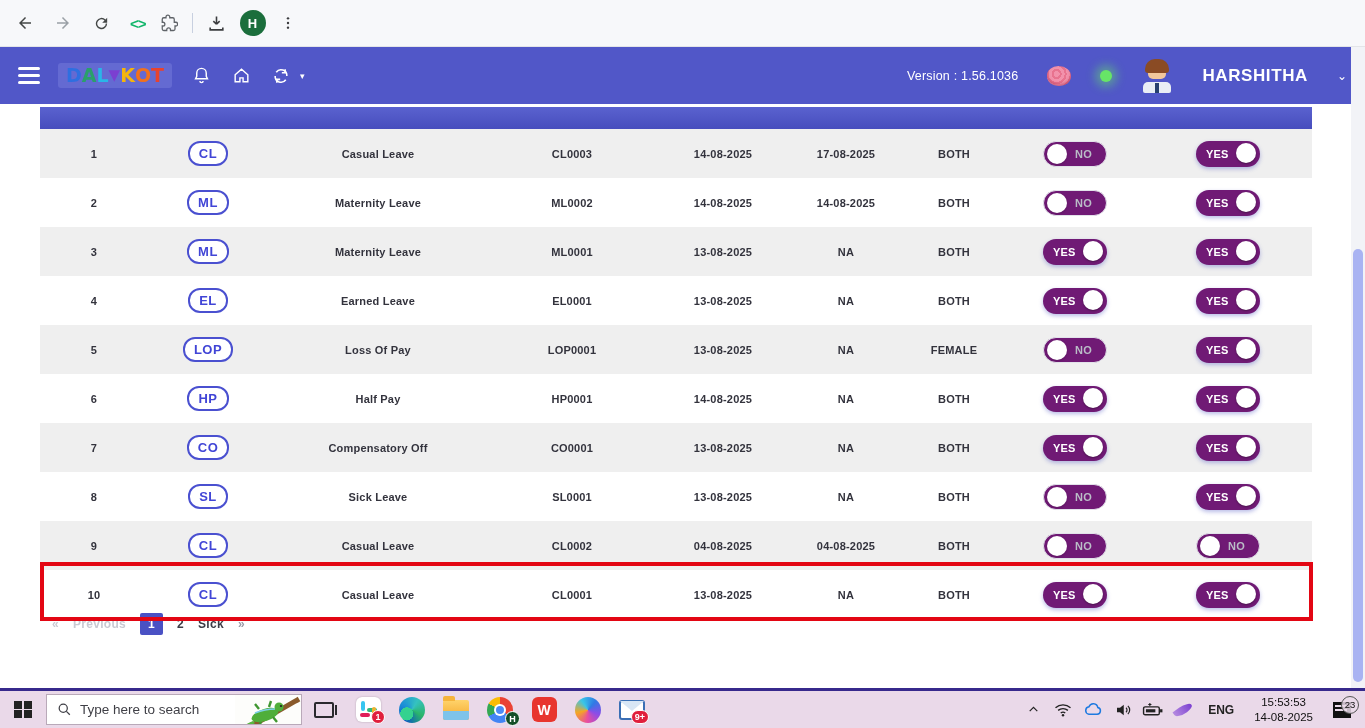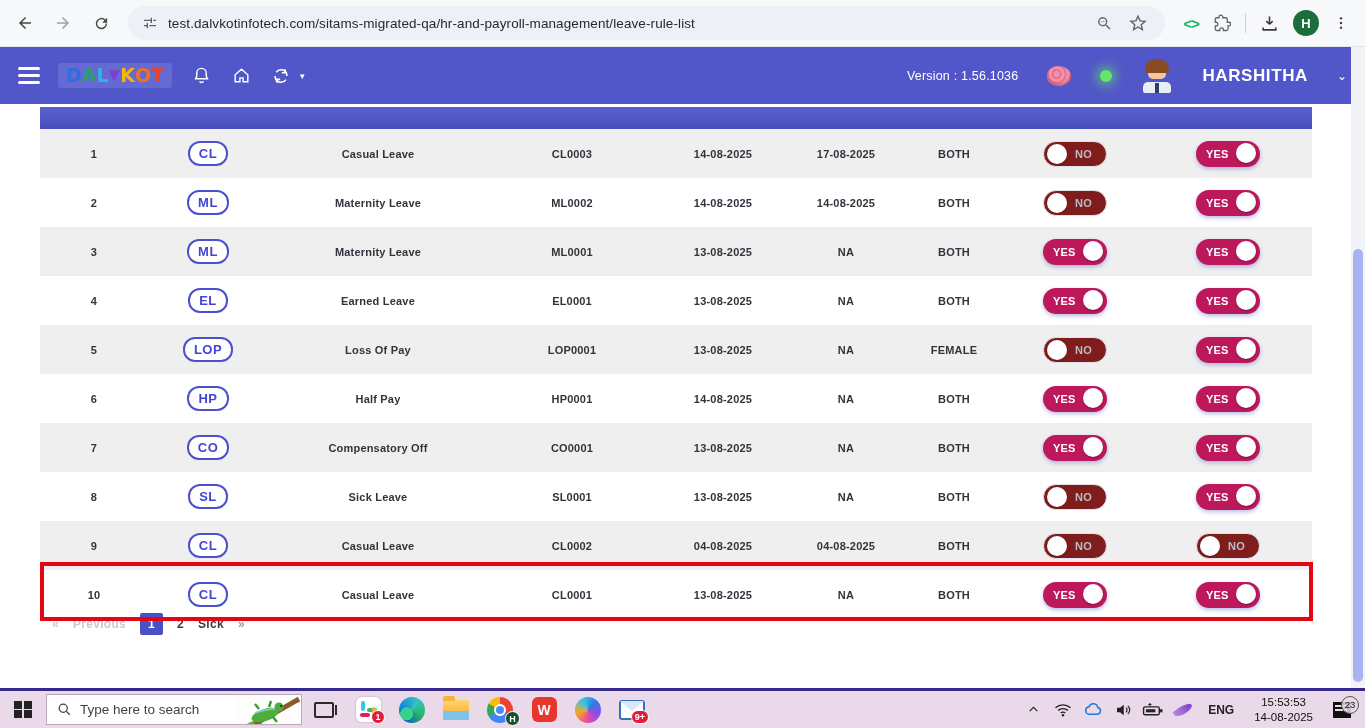--- a/index.html
+++ b/index.html
@@ -39,24 +39,24 @@
   
   .content { position:relative; height:584px; background:#fff; }
   .table-wrap { position:absolute; left:40px; top:3px; width:1272px; }
   .thead { height:22px; background:linear-gradient(180deg,#5a62cf 0%, #474dbd 100%); }
   .trow { position:relative; display:grid; grid-template-columns:108px 120px 220px 168px 134px 112px 104px 138px 168px; align-items:center; height:49px; background:#fff; }
   .trow:nth-child(odd) { background:#efefef; }
   .cell { display:flex; align-items:center; justify-content:center; font-size:11px; font-weight:700; color:#33333d; letter-spacing:.2px; }
   .badge { border:2px solid #4a50d0; color:#4145d6; background:#fff; border-radius:12px; padding:3px 9px; font-size:13px; font-weight:800; letter-spacing:.5px; }
   .toggle { position:relative; width:64px; height:26px; border-radius:14px; display:inline-flex; align-items:center; font-size:11px; font-weight:800; cursor:pointer; }
   .toggle .knob { position:absolute; width:20px; height:20px; border-radius:50%; background:#fff; top:2px; }
-  .toggle.yes { background:#be185d; box-shadow:0 2px 4px rgba(79,87,196,.4); }
+  .toggle.yes { background:#701a75; box-shadow:0 2px 4px rgba(79,87,196,.4); }
   .toggle.yes .knob { right:4px; box-shadow:0 1px 2px rgba(0,0,0,.35); }
   .toggle.yes .tlabel { color:#fff; margin-left:10px; }
-  .toggle.no { background:#7f1d1d; border:1px solid #e2e2ea; }
+  .toggle.no { background:#701a75; border:1px solid #e2e2ea; }
   .toggle.no .knob { left:3px; box-shadow:0 1px 3px rgba(0,0,0,.18); }
   .toggle.no .tlabel { color:#babdc7; margin-left:31px; }
   .trow.highlight::after { content:""; position:absolute; left:0; right:-1px; top:-8px; bottom:-2px; border:4px solid #e30613; pointer-events:none; z-index:5; }
 
   
   .pagination { position:absolute; left:52px; top:509px; display:flex; align-items:center; gap:14px; font-size:12px; font-weight:700; letter-spacing:.3px; }
   .pg-muted { color:#c9c9d2; }
   .pg-active { width:23px; height:22px; background:#4a51c4; color:#fff; display:flex; align-items:center; justify-content:center; border-radius:2px; font-size:12px; }
   .pg-num { color:#3c3c46; }
   .pg-next { color:#3c3c46; }
@@ -119,34 +119,20 @@
   <div class="nav-btn">
     <svg width="18" height="18" viewBox="0 0 24 24">
         <path d="M4 11h12.2l-5.6-5.6L12 4l8 8-8 8-1.4-1.4 5.6-5.6H4z" fill="#9aa0a6"></path>
       </svg>
   </div>
   <div class="nav-btn">
     <svg width="17" height="17" viewBox="0 0 24 24">
         <path d="M17.65 6.35A8 8 0 1 0 20 12h-2a6 6 0 1 1-1.76-4.24L13 11h7V4z" fill="#444746"></path>
       </svg>
   </div>
-  <div class="omnibox">
-    <svg width="16" height="16" viewBox="0 0 24 24">
-        <path d="M3 7h10v2H3zm14 0h4v2h-4zm-4-3h2v8h-2zM3 15h4v2H3zm8 0h10v2H11zm-4-3h2v8H7z" fill="#5f6368"></path>
-      </svg>
-    <span class="url">test.dalvkotinfotech.com/sitams-migrated-qa/hr-and-payroll-management/leave-rule-list</span>
-    <div class="omni-right">
-      <svg width="17" height="17" viewBox="0 0 24 24">
-          <path d="M15.5 14h-.8l-.3-.3a6.5 6.5 0 1 0-.7.7l.3.3v.8l5 5 1.5-1.5zm-6 0A4.5 4.5 0 1 1 14 9.5 4.5 4.5 0 0 1 9.5 14zM7 9h5v1H7z" fill="#5f6368"></path>
-        </svg>
-      <svg width="18" height="18" viewBox="0 0 24 24">
-          <path d="M12 17.3 6.2 20.8l1.5-6.6L2.5 9.8l6.7-.6L12 3l2.8 6.2 6.7.6-5.2 4.4 1.5 6.6z" fill="none" stroke="#5f6368" stroke-width="1.8"></path>
-        </svg>
-    </div>
-  </div>
   <div class="chrome-actions">
     <span class="code-ext">&lt;&gt;</span>
     <svg width="18" height="18" viewBox="0 0 24 24">
         <path d="M20 11h-1V7a2 2 0 0 0-2-2h-4V4a2.5 2.5 0 0 0-5 0v1H5a2 2 0 0 0-2 2v4h1a2.5 2.5 0 0 1 0 5H3v4a2 2 0 0 0 2 2h4v-1a2.5 2.5 0 0 1 5 0v1h4a2 2 0 0 0 2-2v-4h1a2 2 0 0 0 0-5z" fill="none" stroke="#5f6368" stroke-width="1.7"></path>
       </svg>
     <span class="vsep"></span>
     <svg width="19" height="19" viewBox="0 0 24 24">
         <path d="M12 3v10m0 0 4-4m-4 4L8 9" stroke="#3a3b3e" stroke-width="2" fill="none"></path>
         <path d="M4 17v3h16v-3" stroke="#3a3b3e" stroke-width="2" fill="none"></path>
       </svg>

